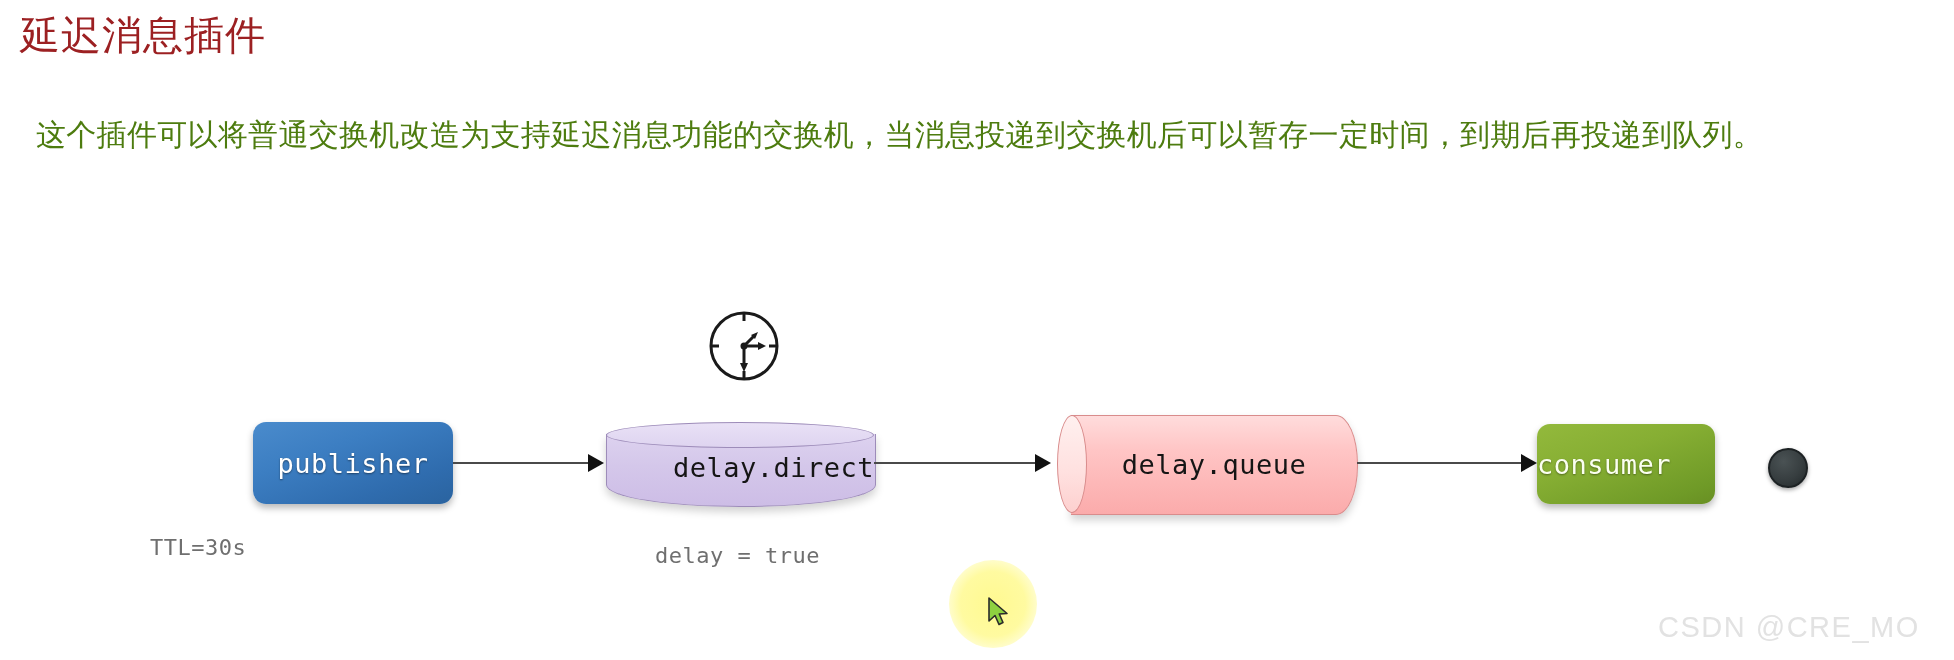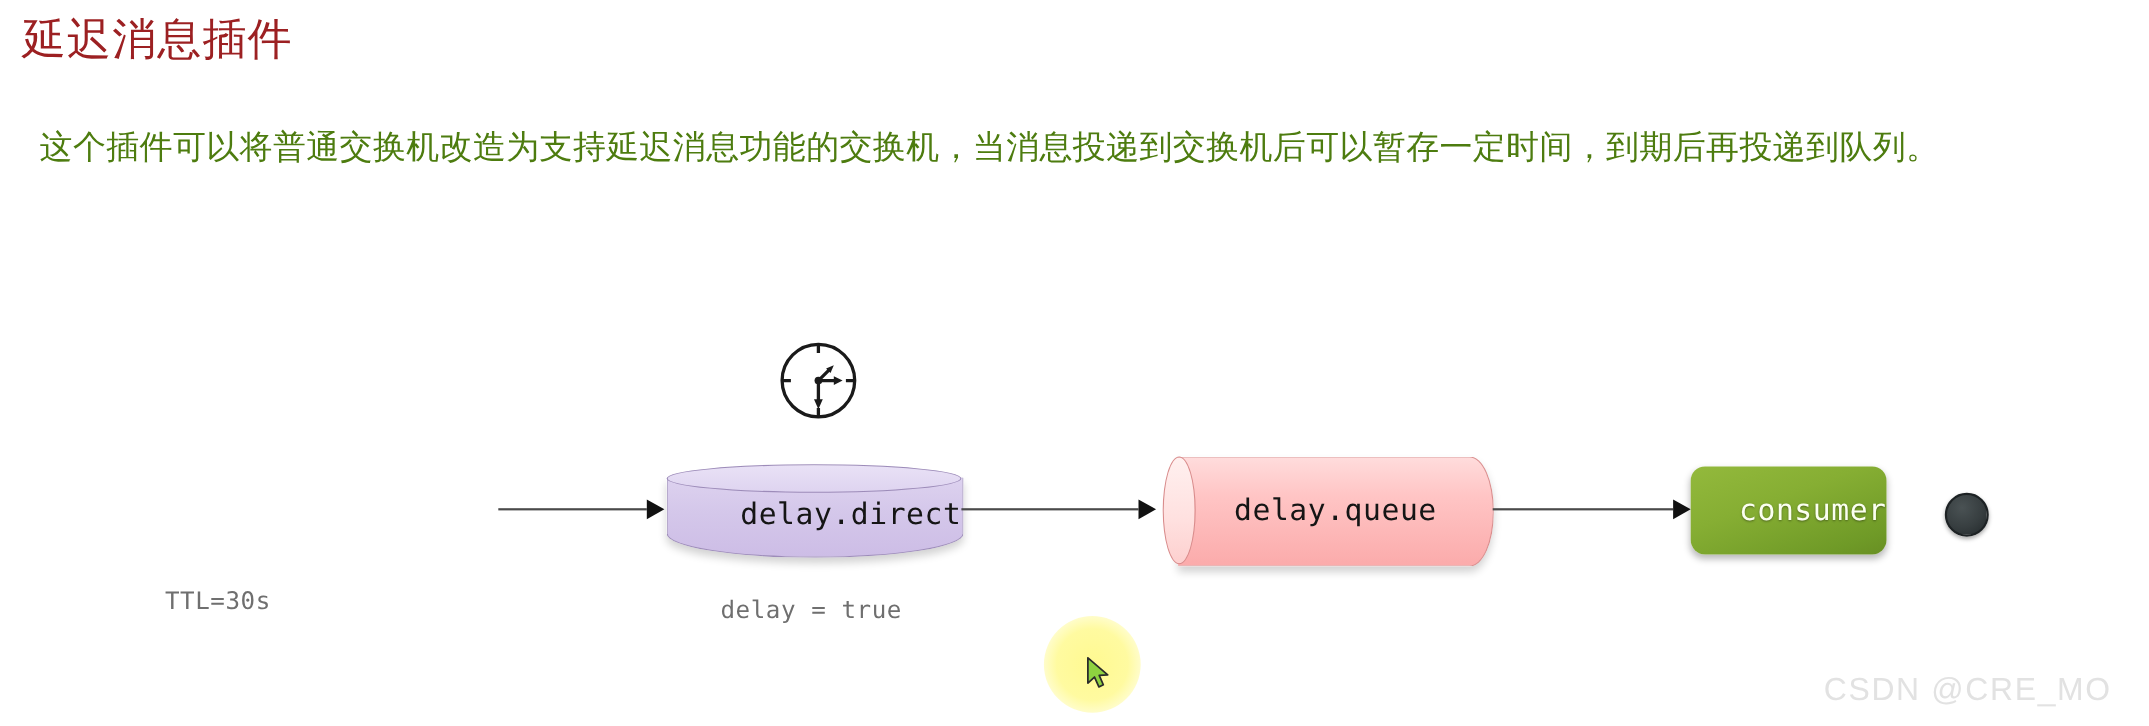--- a/index.html
+++ b/index.html
@@ -78,21 +78,21 @@
     position: absolute;
     left: 1537px;
     top: 134px;
     width: 178px;
     height: 80px;
     border-radius: 13px;
     background: linear-gradient(160deg, #93b93c 0%, #86ae33 40%, #6f9a27 85%, #688f23 100%);
     box-shadow: 0 4px 7px rgba(0,0,0,0.28);
     display: flex;
     align-items: center;
-    justify-content: flex-end;
+    justify-content: flex-start;
   }
   #consumer-node .node-label {
     color: #fbfff0;
     text-shadow: 0 1px 2px rgba(0,0,0,0.4);
   }
 
   
   #endpoint-dot {
     position: absolute;
     left: 1768px;
@@ -275,20 +275,23 @@
       <circle cx="38" cy="38" r="3.5" fill="#1a1a1a"></circle>
       <line x1="38" y1="38" x2="56" y2="38" stroke="#1a1a1a" stroke-width="3"></line>
       <polygon points="60,38 52,34 52,42" fill="#1a1a1a"></polygon>
       <line x1="38" y1="38" x2="38" y2="58" stroke="#1a1a1a" stroke-width="3"></line>
       <polygon points="38,64 34,55 42,55" fill="#1a1a1a"></polygon>
       <line x1="38" y1="38" x2="48" y2="28" stroke="#1a1a1a" stroke-width="3"></line>
       <polygon points="52,24 45,27 49,31" fill="#1a1a1a"></polygon>
     </svg>
   </div>
 
+  <div id="publisher-node">
+    <span class="node-label">publisher</span>
+  </div>
 
   <div id="arrow1-line" class="arrow-line"></div>
   <div id="arrow1-head" class="arrow-head"></div>
 
   <div id="exchange-node">
     <div id="exchange-body"></div>
     <div id="exchange-top"></div>
     <span class="node-label">delay.direct</span>
   </div>
 

